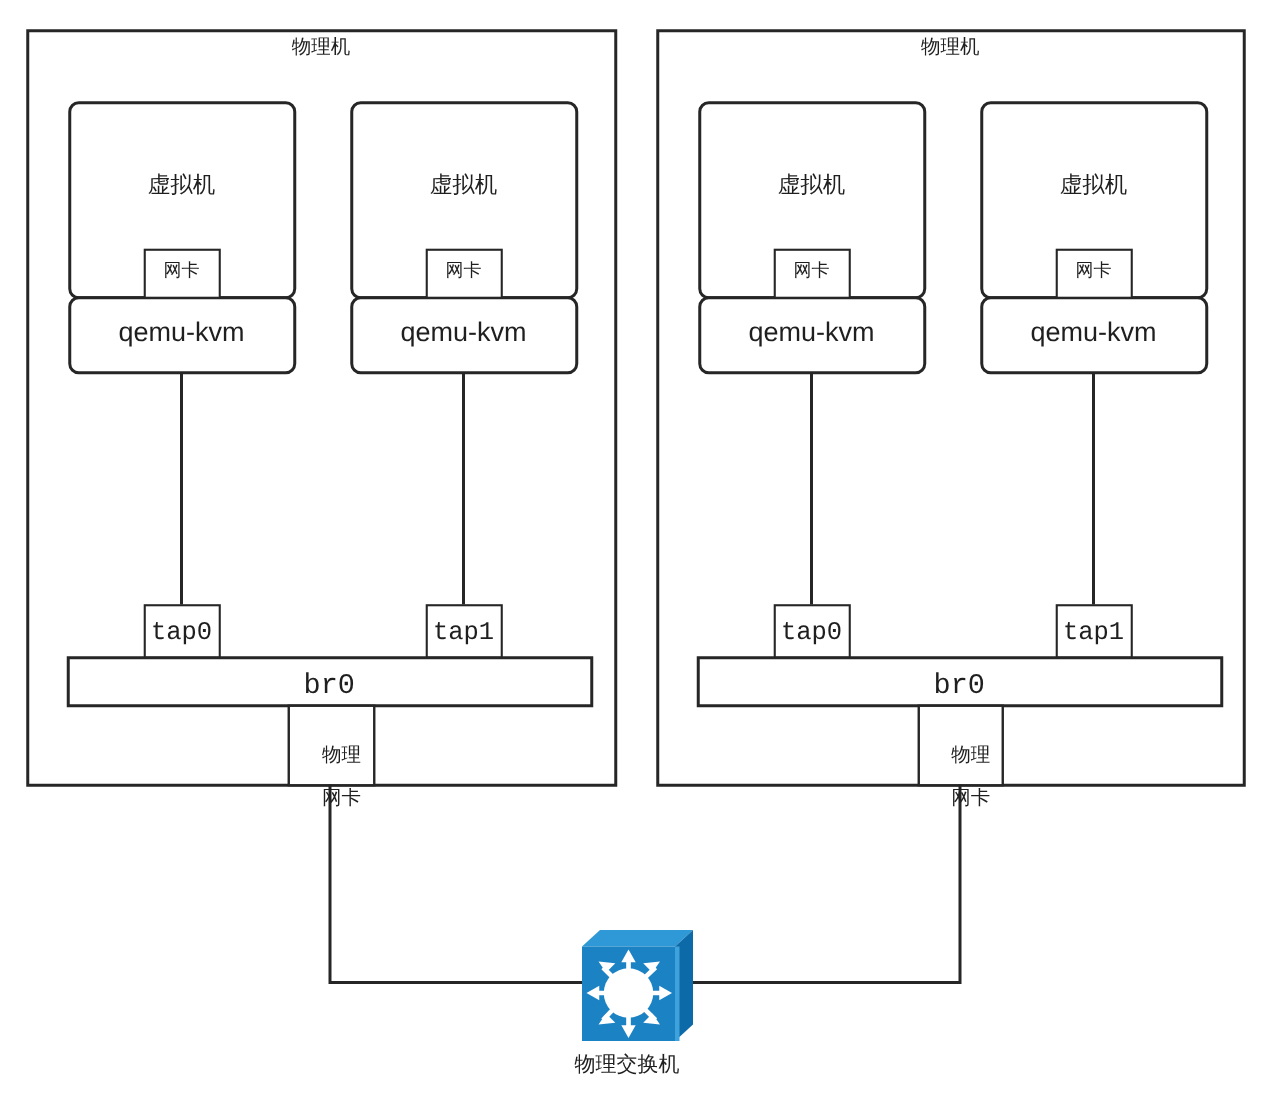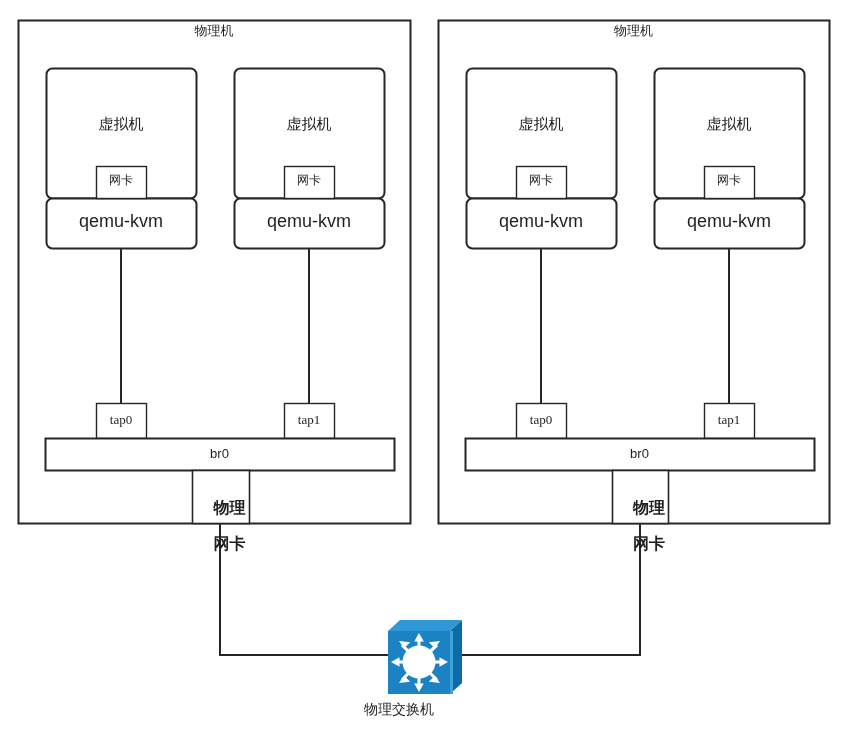--- a/index.html
+++ b/index.html
@@ -30,23 +30,23 @@
     white-space: pre;
     text-align: center;
     color: #1f1f1f;
     line-height: 1.12;
     pointer-events: none;
   }
   .lbl-host-title { font-size: 13px; }
   .lbl-vm        { font-size: 15px; }
   .lbl-nic       { font-size: 12px; }
   .lbl-qemu      { font-size: 18px; }
-  .lbl-tap       { font-size: 13px; font-family: Liberation Serif, serif; }
-  .lbl-br        { font-size: 13px; font-family: Liberation Sans, sans-serif; }
-  .lbl-pnic      { font-size: 16px; font-weight: bold; }
+  .lbl-tap       { font-size: 17px; font-family: Liberation Mono, monospace; }
+  .lbl-br        { font-size: 19px; font-family: Liberation Mono, monospace; }
+  .lbl-pnic      { font-size: 13px; }
   .lbl-switch    { font-size: 14px; }
   .hit {
     position: absolute;
   }
 </style>
 </head>
 <body>
 
 <div id="stage">
 
@@ -164,21 +164,21 @@
   <div class="lbl lbl-tap" style="left:516px; top:413px; width:50px;">tap0</div>
   <div class="lbl lbl-tap" style="left:704px; top:413px; width:50px;">tap1</div>
 
   <div class="lbl lbl-br" style="left:465px; top:447px; width:349px;">br0</div>
 
   <div class="lbl lbl-pnic" style="left:612px; top:481px; width:56px;">
     <span>物理</span><br>
     <span>网卡</span>
   </div>
 
-  <div class="lbl lbl-switch" style="left:329px; top:702px; width:140px;">物理交换机</div>
+  <div class="lbl lbl-switch" style="left:348px; top:702px; width:140px;">物理交换机</div>
 
   <div class="hit" style="left:46px;  top:68px;  width:150px; height:130px;"></div>
   <div class="hit" style="left:234px; top:68px;  width:150px; height:130px;"></div>
   <div class="hit" style="left:46px;  top:198px; width:150px; height:50px;"></div>
   <div class="hit" style="left:234px; top:198px; width:150px; height:50px;"></div>
   <div class="hit" style="left:96px;  top:403px; width:50px;  height:35px;"></div>
   <div class="hit" style="left:284px; top:403px; width:50px;  height:35px;"></div>
   <div class="hit" style="left:45px;  top:438px; width:349px; height:32px;"></div>
   <div class="hit" style="left:192px; top:470px; width:57px;  height:53px;"></div>
 

